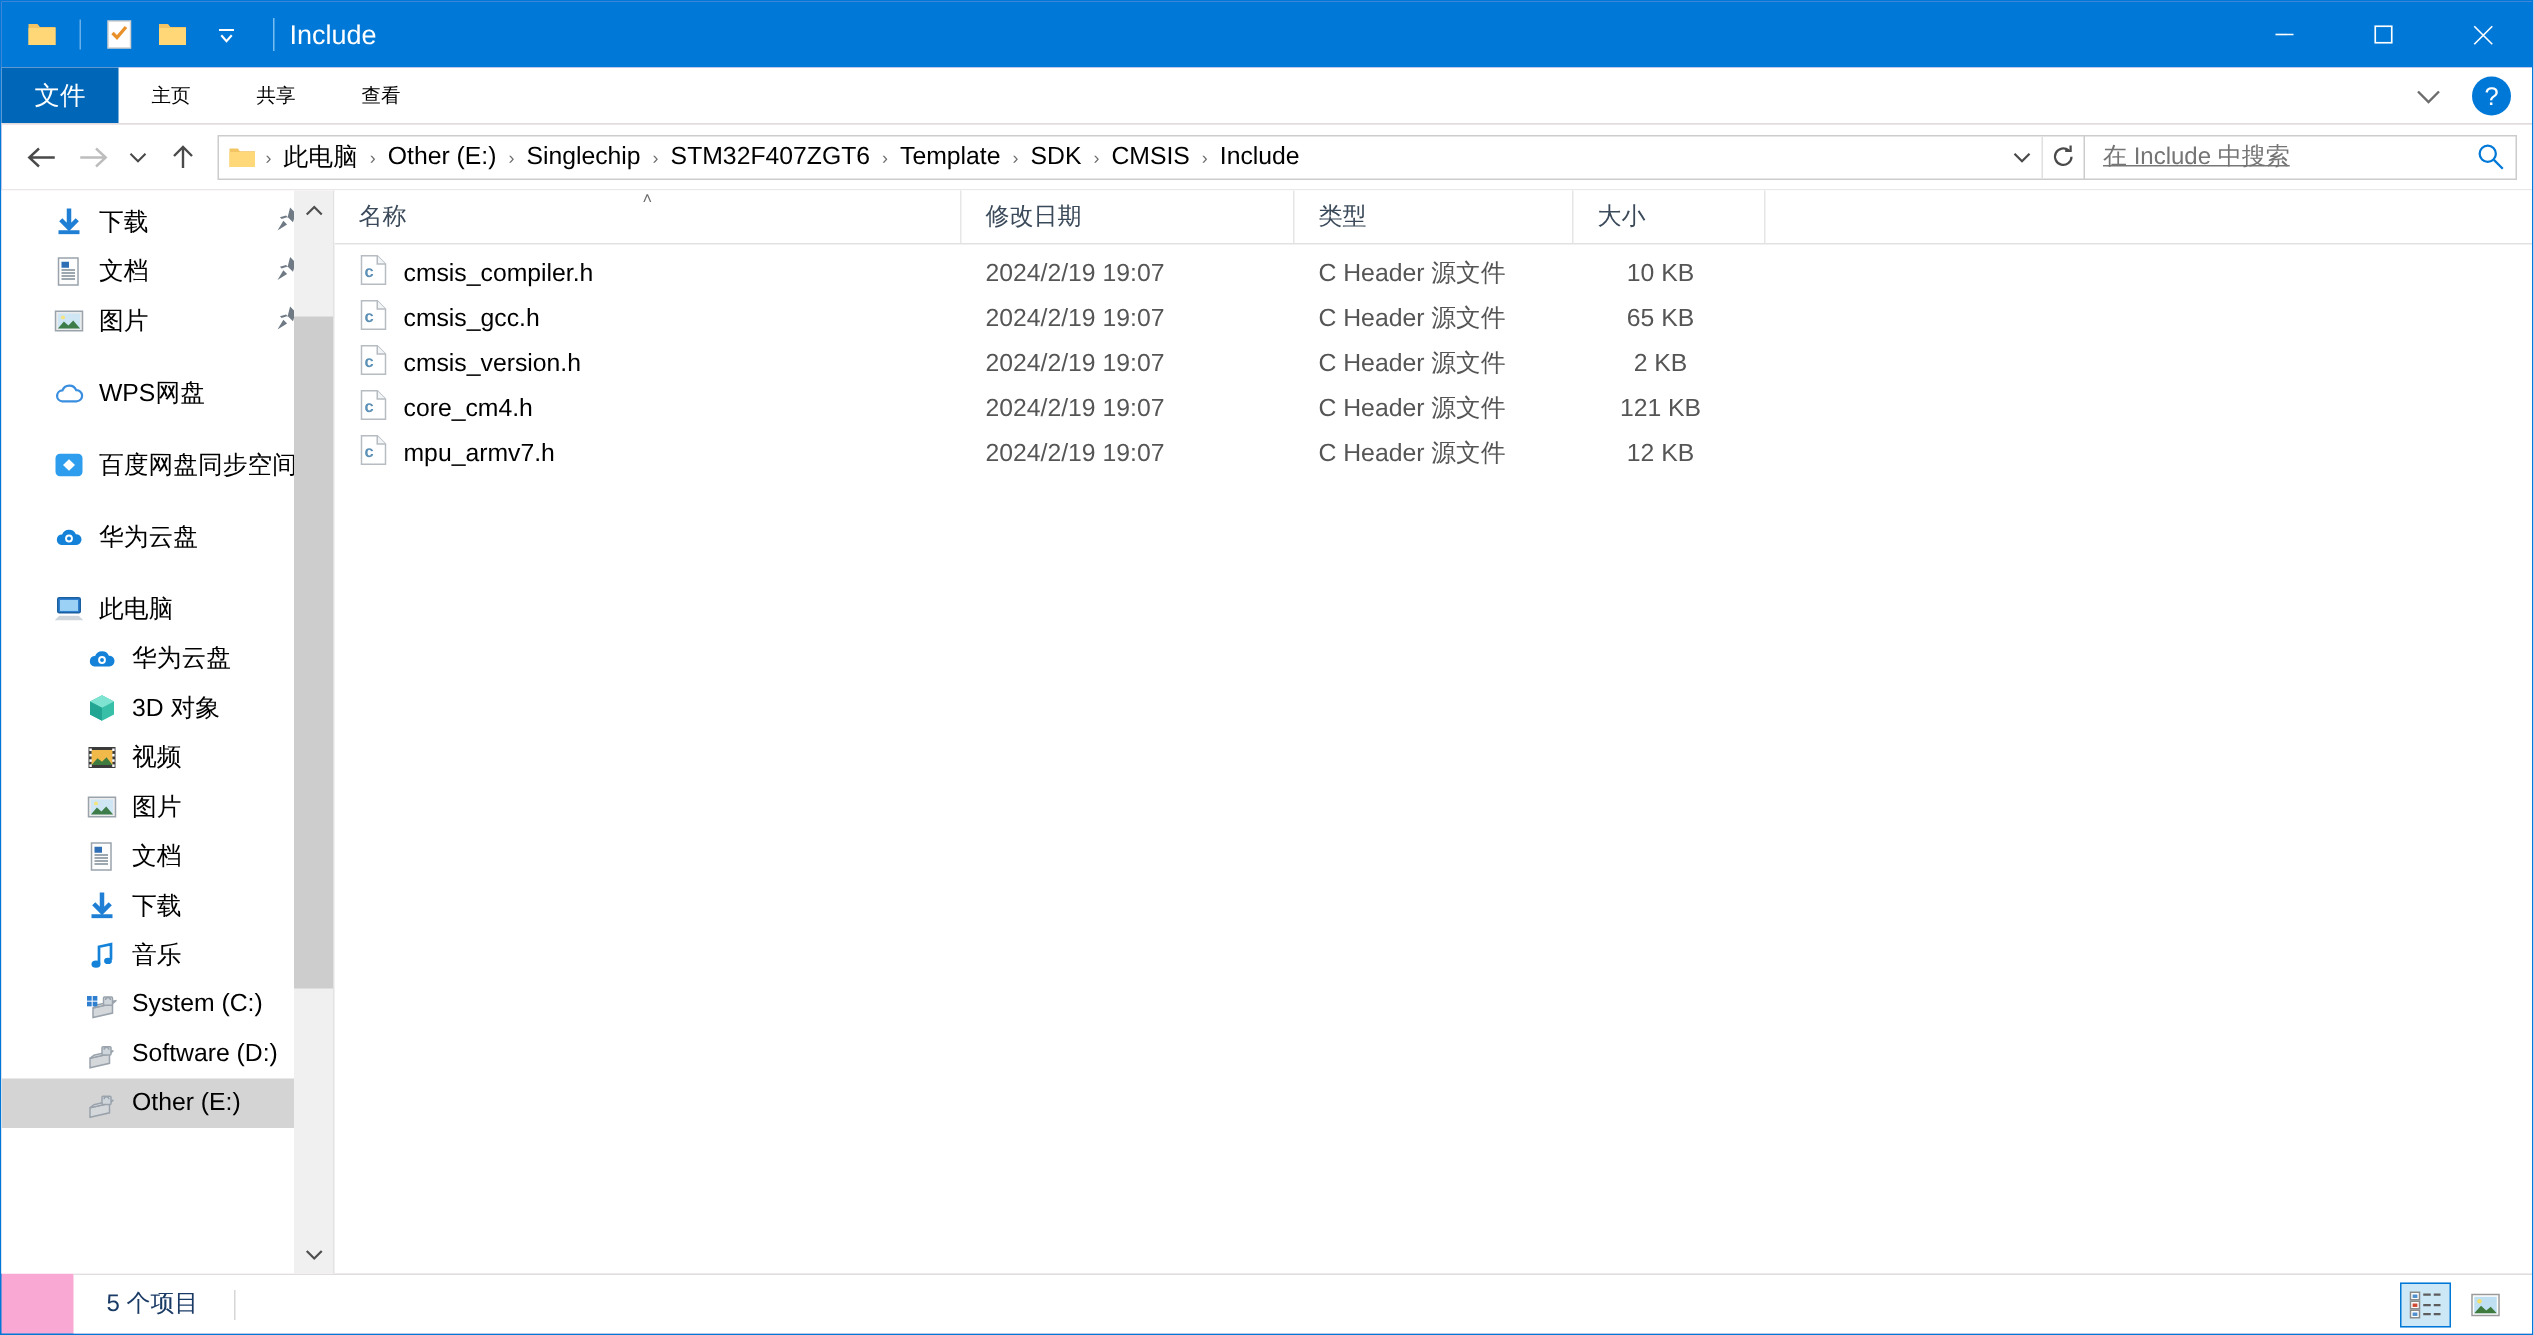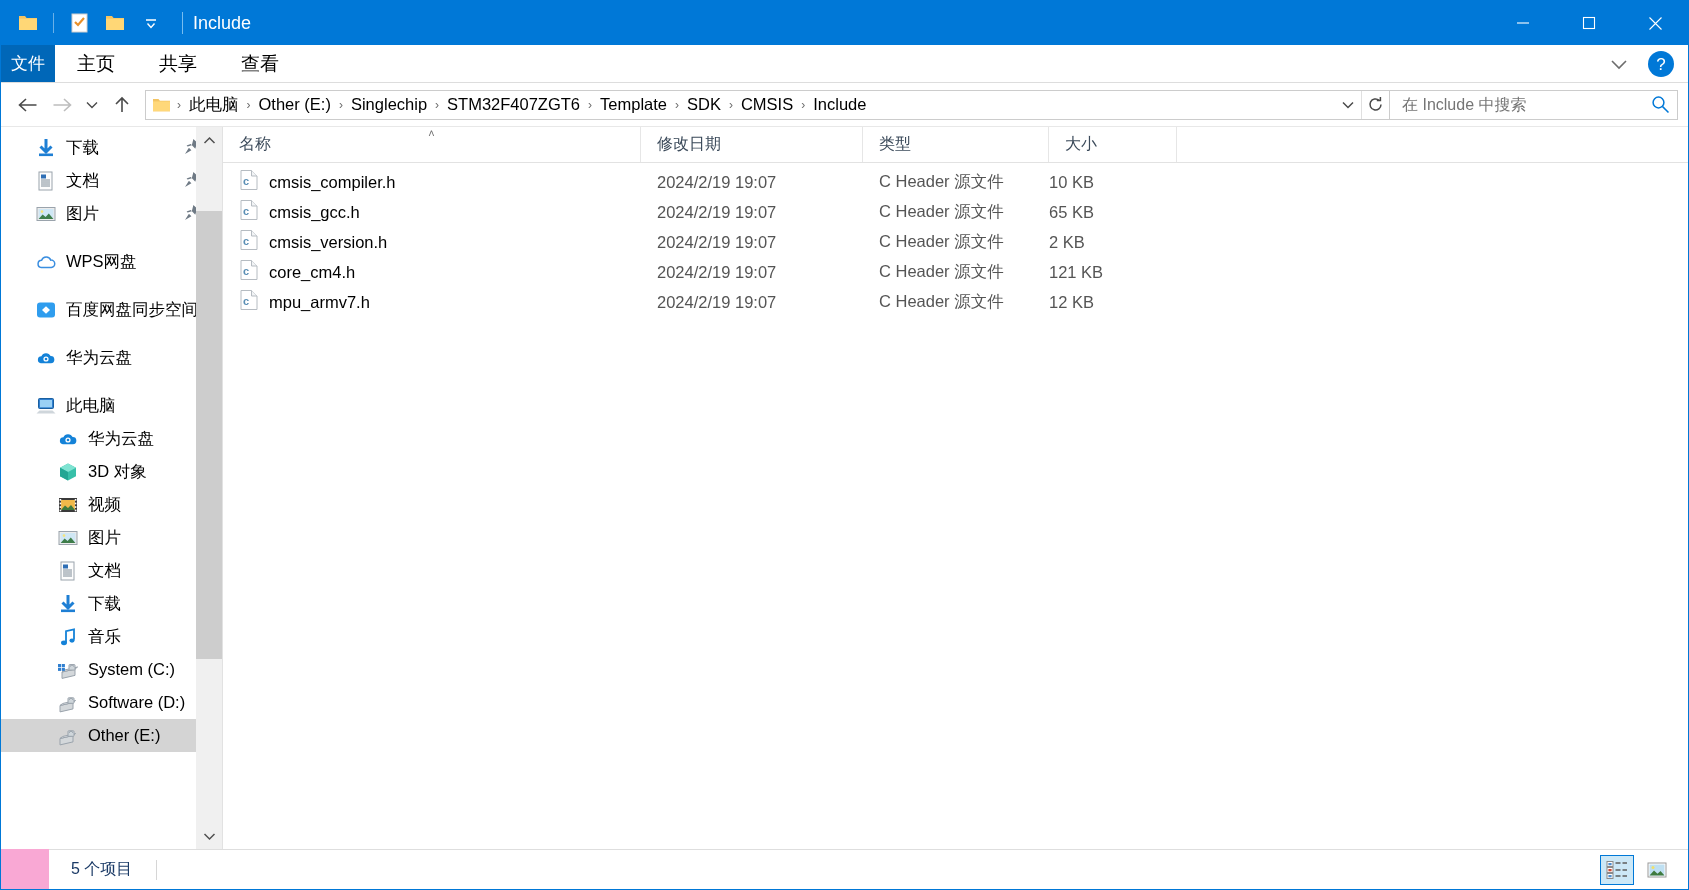--- a/index.html
+++ b/index.html
@@ -45,28 +45,28 @@
   
   .ribbon {
     height: 38px; flex: none;
     background: #ffffff;
     display: flex; align-items: stretch;
     border-bottom: 1px solid #ddd;
     position: relative;
   }
   .tab-file {
     background: #0067b8; color: #ffffff;
-    width: 54px;
+    width: 78px;
     display: flex; align-items: center; justify-content: center;
     font-size: 17px;
   }
   .tab {
     padding: 0 22px;
     display: flex; align-items: center;
-    font-size: 19px; color: #000;
+    font-size: 13px; color: #000;
   }
   .ribbon-right { margin-left: auto; display: flex; align-items: center; padding-right: 10px; gap: 8px; }
   .chev-btn { width: 34px; height: 30px; display: flex; align-items: center; justify-content: center; }
   .help-btn { width: 34px; height: 34px; display: flex; align-items: center; justify-content: center; }
 
   
   .addrrow {
     height: 44px; flex: none;
     display: flex; align-items: center;
     background: #ffffff;
@@ -112,21 +112,21 @@
   .searchbox {
     width: 288px; height: 30px;
     border: 1px solid #cccccc; border-left: none;
     display: flex; align-items: center;
     background: #fff;
   }
   .searchbox input {
     flex: 1; border: none; outline: none;
     font-size: 16px; color: #777;
     font-family: "Liberation Sans", sans-serif;
-    padding-left: 12px; background: transparent;
+    padding-left: 12px; background: transparent; text-decoration: underline;
   }
   .search-ico { width: 34px; display: flex; align-items: center; justify-content: center; }
 
   
   .body {
     flex: 1; display: flex; min-height: 0;
     background: #ffffff;
   }
 
   
@@ -204,21 +204,21 @@
     height: 30px;
     display: flex; align-items: center;
     font-size: 16.5px;
   }
   .cell-name {
     width: 418px; display: flex; align-items: center;
     padding-left: 16px; color: #000; gap: 10px;
   }
   .cell-date { width: 222px; padding-left: 16px; color: #555; }
   .cell-type { width: 186px; padding-left: 16px; color: #555; }
-  .cell-size { width: 128px; padding-right: 12px; color: #555; text-align: left; }
+  .cell-size { width: 128px; padding-right: 12px; color: #555; text-align: center; }
   .fileico { width: 20px; height: 22px; flex: none; }
 
   
   .statusbar {
     height: 40px; flex: none;
     border-top: 1px solid #dedede;
     display: flex; align-items: center;
     padding-left: 22px;
     background: #ffffff;
     font-size: 16px; color: #1a3a66; margin-left: 48px;

